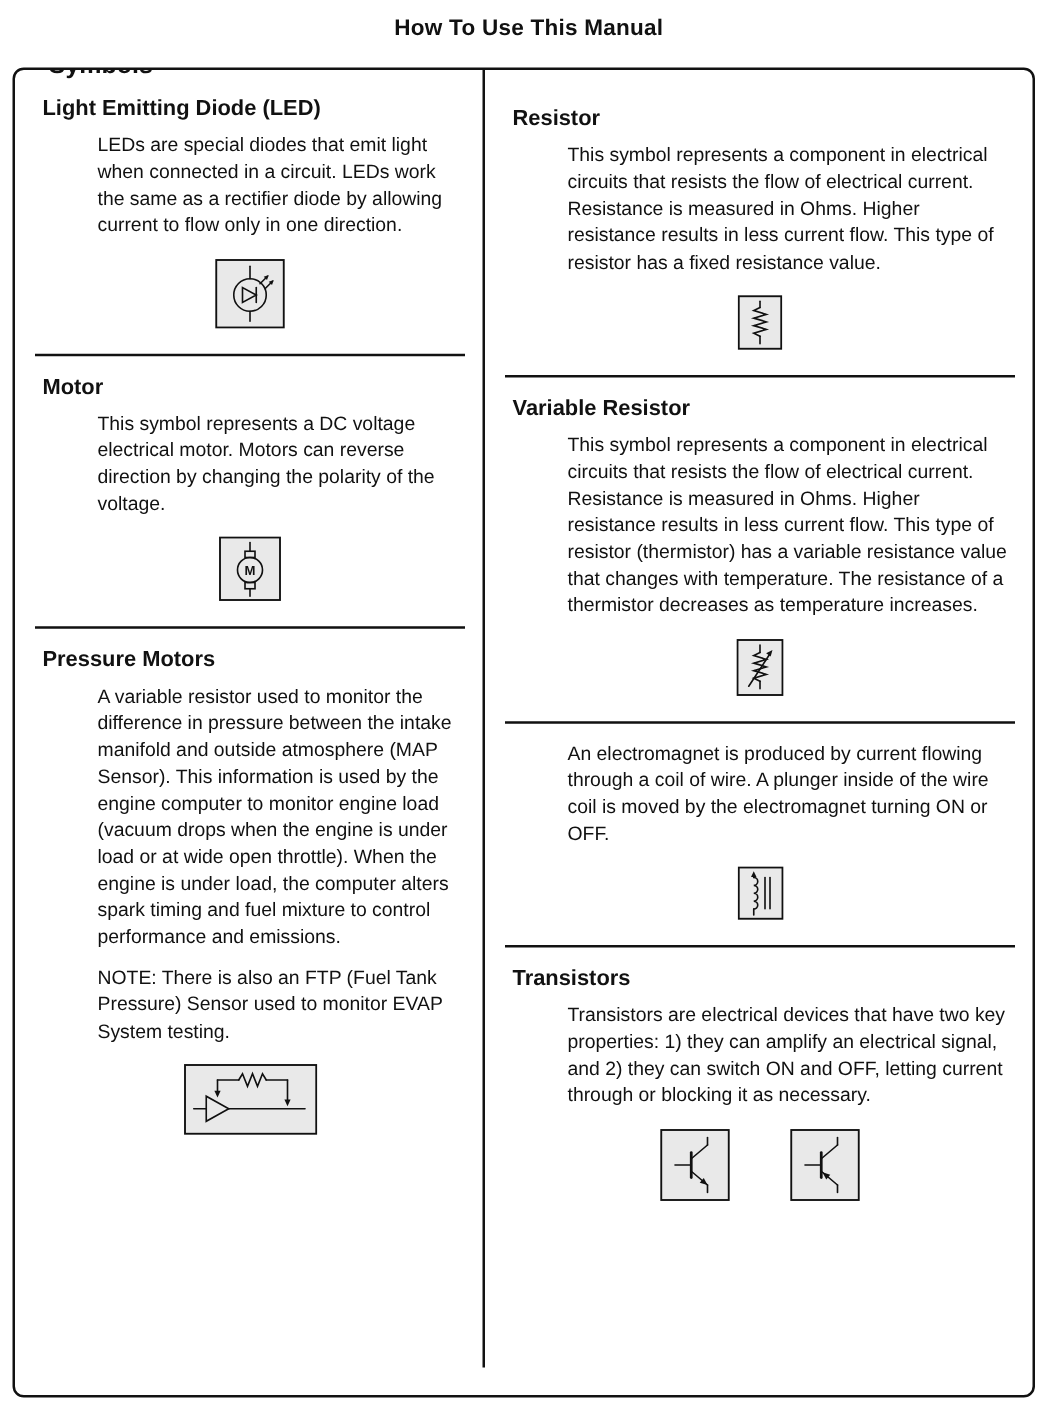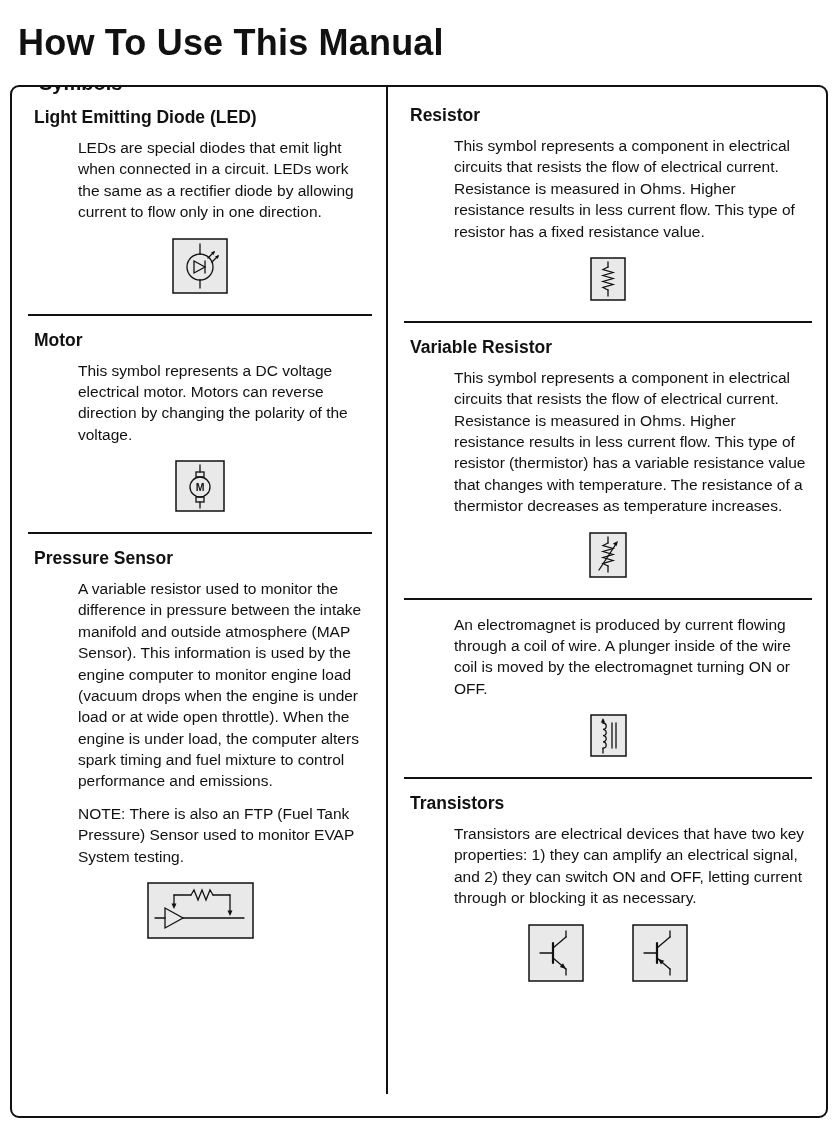--- a/index.html
+++ b/index.html
@@ -3,29 +3,29 @@
 <meta charset="utf-8">
 <style>
   * { margin:0; padding:0; box-sizing:border-box; }
   html,body { background:#ffffff; }
   body {
     width:838px; height:1126px; overflow:hidden;
     font-family:"Liberation Sans","DejaVu Sans",sans-serif;
     color:#111111;
   }
   .page { width:838px; height:1126px; padding:6px 10px 8px 10px; display:flex; flex-direction:column; }
-  .page-title { font-size:36px; font-weight:bold; margin:16px 0 8px 8px; letter-spacing:.2px; }
+  .page-title { font-size:18px; font-weight:bold; margin:6px 0 8px 8px; letter-spacing:.2px;text-align:center; }
 
   .box { position:relative; flex:1; border:2px solid #111; border-radius:9px; margin-top:13px; overflow:hidden; }
   .box-label { position:absolute; top:-15px; left:18px; background:#fff; padding:0 9px; font-size:20px; font-weight:bold; }
 
   .cols { display:flex; height:100%; }
   .col-left { width:374px; padding-top:12px; }
   .col-div { width:2px; background:#111; margin-bottom:22px; }
-  .col-right { flex:1; padding-top:10px; }
+  .col-right { flex:1; padding-top:20px; }
 
   .sec { padding:8px 20px 4px 22px; }
   .sec h3 { font-size:17.5px; font-weight:bold; margin-bottom:9px; }
   .sec p { font-size:15.5px; line-height:1.38; margin-bottom:11px;margin-left:44px; }
 
   .rule { height:2px; background:#111; margin:6px 14px 6px 16px; }
 
   .sym-row { display:flex; justify-content:center; align-items:center; gap:48px; padding:4px 0 10px 0; }
   .sym-row svg { display:block; }
   svg .st { stroke:#111; stroke-width:1.3; fill:none; stroke-linecap:round; }
@@ -80,21 +80,21 @@
               <text x="25" y="31" font-size="10.5" font-weight="bold" text-anchor="middle" fill="#111">M</text>
               <rect class="st" x="21" y="37" width="8" height="5"></rect>
               <line class="st" x1="25" y1="42" x2="25" y2="48"></line>
             </svg>
           </div>
         </section>
 
         <div class="rule"></div>
 
         <section class="sec">
-          <h3>Pressure Sensor</h3>
+          <h3>Pressure Motors</h3>
           <p>A variable resistor used to monitor the difference in pressure between the intake manifold and outside atmosphere (MAP Sensor). This information is used by the engine computer to monitor engine load (vacuum drops when the engine is under load or at wide open throttle). When the engine is under load, the computer alters spark timing and fuel mixture to control performance and emissions.</p>
           <p>NOTE: There is also an FTP (Fuel Tank Pressure) Sensor used to monitor EVAP System testing.</p>
           <div class="sym-row">
             <svg width="107" height="57" viewBox="0 0 107 57">
               <rect class="bx" x="1" y="1" width="105" height="55"></rect>
               <line class="st" x1="8" y1="36" x2="18" y2="36"></line>
               <polygon class="st" points="18,26 18,46 36,36"></polygon>
               <line class="st" x1="36" y1="36" x2="97" y2="36"></line>
               <line class="st" x1="27" y1="13" x2="44" y2="13"></line>
               <polyline class="st" points="44,13 47,8 51,18 55,8 59,18 63,8 66,13"></polyline>

